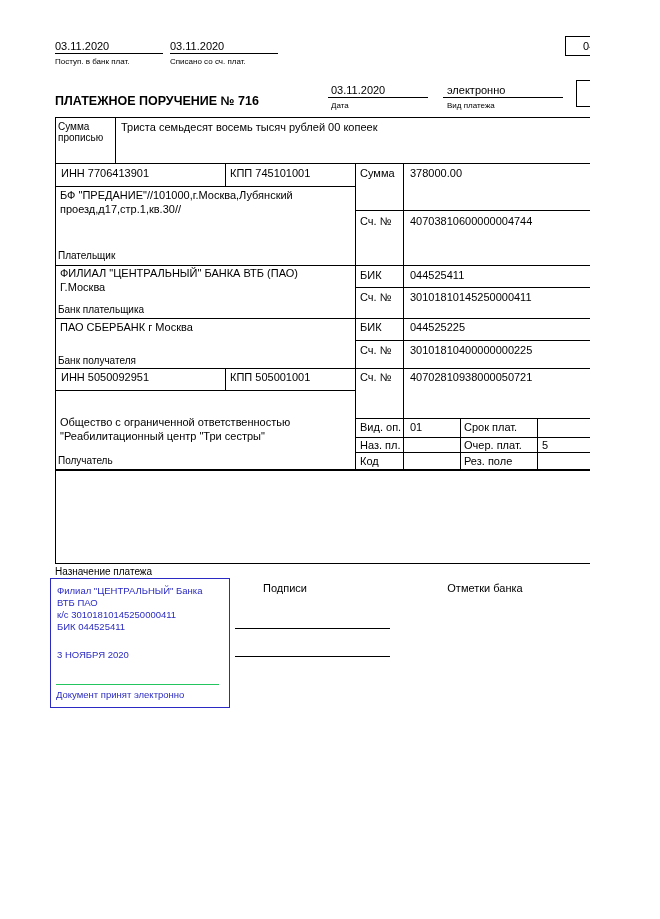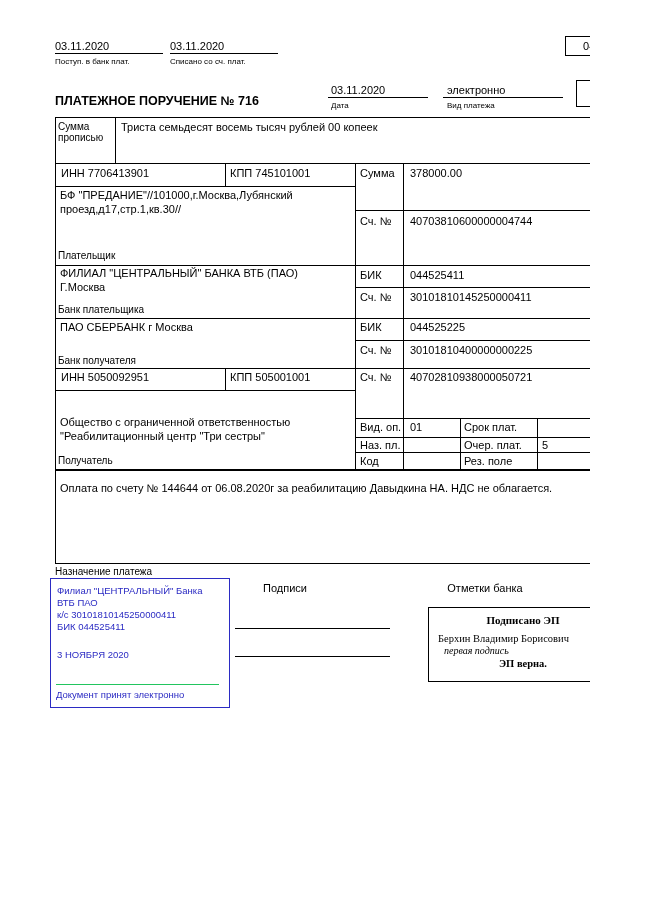--- a/index.html
+++ b/index.html
@@ -103,21 +103,20 @@
   <div class="abs t" style="left:464px; top:421px;">Срок плат.</div>
 
   <div class="abs t" style="left:360px; top:439px;">Наз. пл.</div>
   <div class="abs t" style="left:464px; top:439px;">Очер. плат.</div>
   <div class="abs t" style="left:542px; top:439px;">5</div>
 
   <div class="abs t" style="left:360px; top:455px;">Код</div>
   <div class="abs t" style="left:464px; top:455px;">Рез. поле</div>
   <div class="abs label" style="left:58px; top:455px;">Получатель</div>
 
-  <div class="abs t" style="left:60px; top:482px; width:540px;">Оплата по счету № 144644 от 06.08.2020г за реабилитацию Давыдкина НА. НДС не облагается.</div>
   <div class="abs label" style="left:55px; top:566px;">Назначение платежа</div>
 
   <div class="line h1" style="left:55px;  top:117px; width:552px;"></div>
   <div class="line h1" style="left:55px;  top:163px; width:552px;"></div>
   <div class="line h1" style="left:55px;  top:186px; width:300px;"></div>
   <div class="line h1" style="left:355px; top:210px; width:252px;"></div>
   <div class="line h1" style="left:55px;  top:265px; width:552px;"></div>
   <div class="line h1" style="left:355px; top:287px; width:252px;"></div>
   <div class="line h1" style="left:55px;  top:318px; width:552px;"></div>
   <div class="line h1" style="left:355px; top:340px; width:252px;"></div>
@@ -146,20 +145,14 @@
 БИК 044525411</div>
     <div class="st-date">3 НОЯБРЯ 2020</div>
     <div class="st-footer">Документ принят электронно</div>
   </div>
 
   <div class="abs t center" style="left:220px; top:582px; width:130px;">Подписи</div>
   <div class="line h1" style="left:235px; top:628px; width:155px;"></div>
   <div class="line h1" style="left:235px; top:656px; width:155px;"></div>
 
   <div class="abs t center" style="left:420px; top:582px; width:130px;">Отметки банка</div>
-  <div class="ep" style="left:428px; top:607px; width:190px; height:75px;">
-    <div class="ep-title">Подписано ЭП</div>
-    <div class="ep-name">Берхин Владимир Борисович</div>
-    <div class="ep-role">первая подпись</div>
-    <div class="ep-verdict">ЭП верна.</div>
-  </div>
 
 </div>
 
 </body></html>

